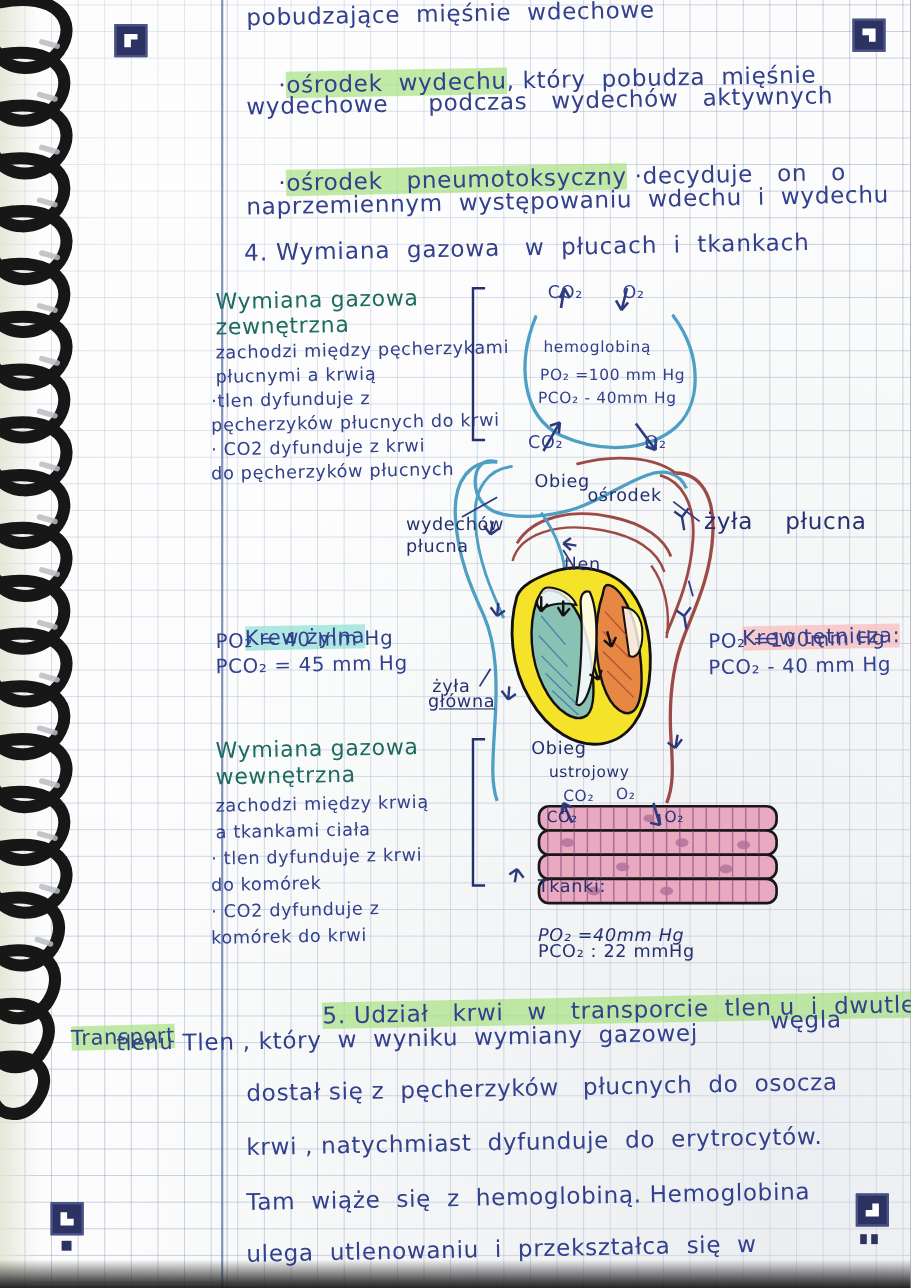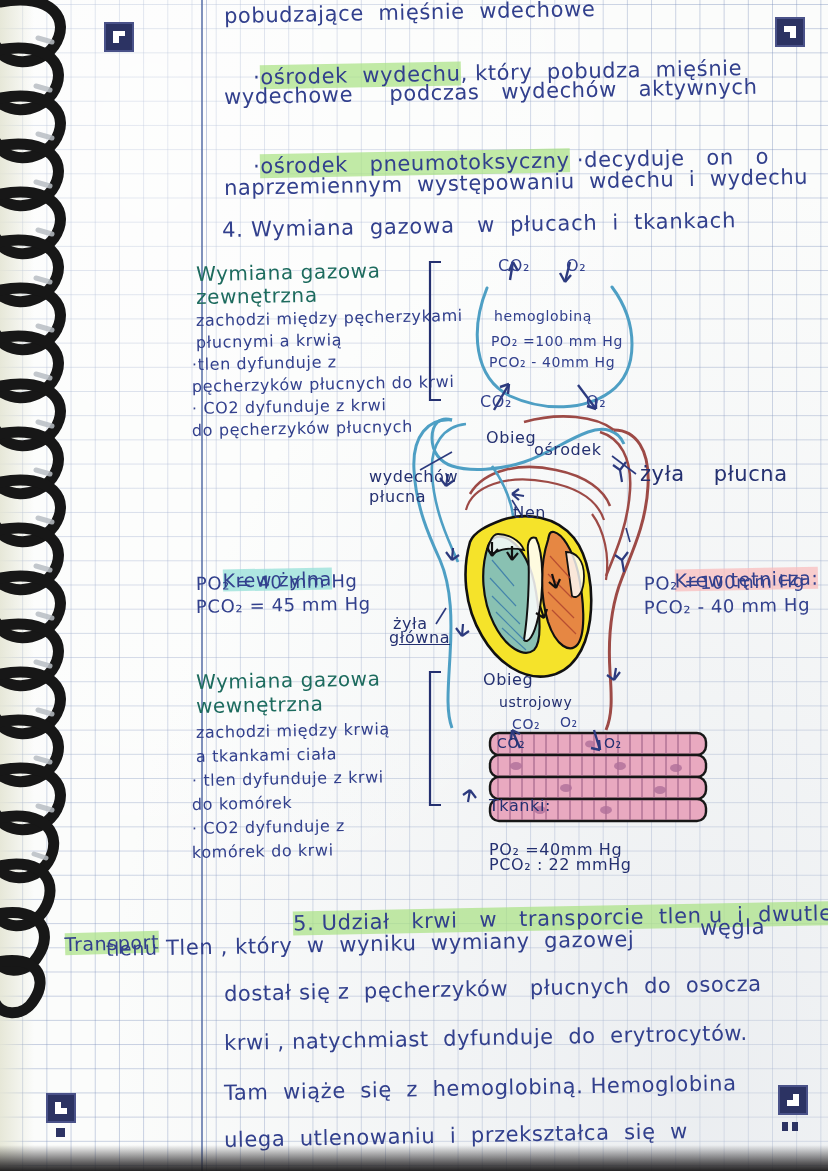--- a/index.html
+++ b/index.html
@@ -435,21 +435,21 @@
   <div class="hw sm ink-dark" style="left:483px;top:670px;">Obieg</div>
   <div class="hw xs ink-dark" style="left:499px;top:694px;text-align:right;">ustrojowy</div>
 
   <div class="hw xs ink-blue" style="left:512px;top:716px;">CO₂</div>
   <div class="hw xs ink-blue" style="left:560px;top:714px;">O₂</div>
 
   <div class="hw xs ink-dark" style="left:497px;top:735px;">CO₂</div>
   <div class="hw xs ink-dark" style="left:604px;top:735px;">O₂</div>
 
   <div class="hw sm ink-dark" style="left:489px;top:796px;">Tkanki:</div>
-  <div class="hw tiny ink-dark" style="left:489px;top:840px;">PO₂ =40mm Hg</div>
+  <div class="hw tiny ink-dark" style="left:489px;top:840px;font-style:italic;">PO₂ =40mm Hg</div>
   <div class="hw tiny ink-dark" style="left:489px;top:855px;">PCO₂ : 22 mmHg</div>
 
   <div class="hw ln ink-blue skew" style="left:264px;top:888px;">
     <span class="hl-green">5. Udział   krwi   w   transporcie  tlen u  i  dwutlenku</span>
   </div>
   <div class="hw ln ink-blue skew" style="left:700px;top:916px;">węgla</div>
 
   <div class="hw ink-blue skew2" style="left:38px;top:912px;font-size:19px;">
     <span class="hl-green">Transport</span>
   </div>

